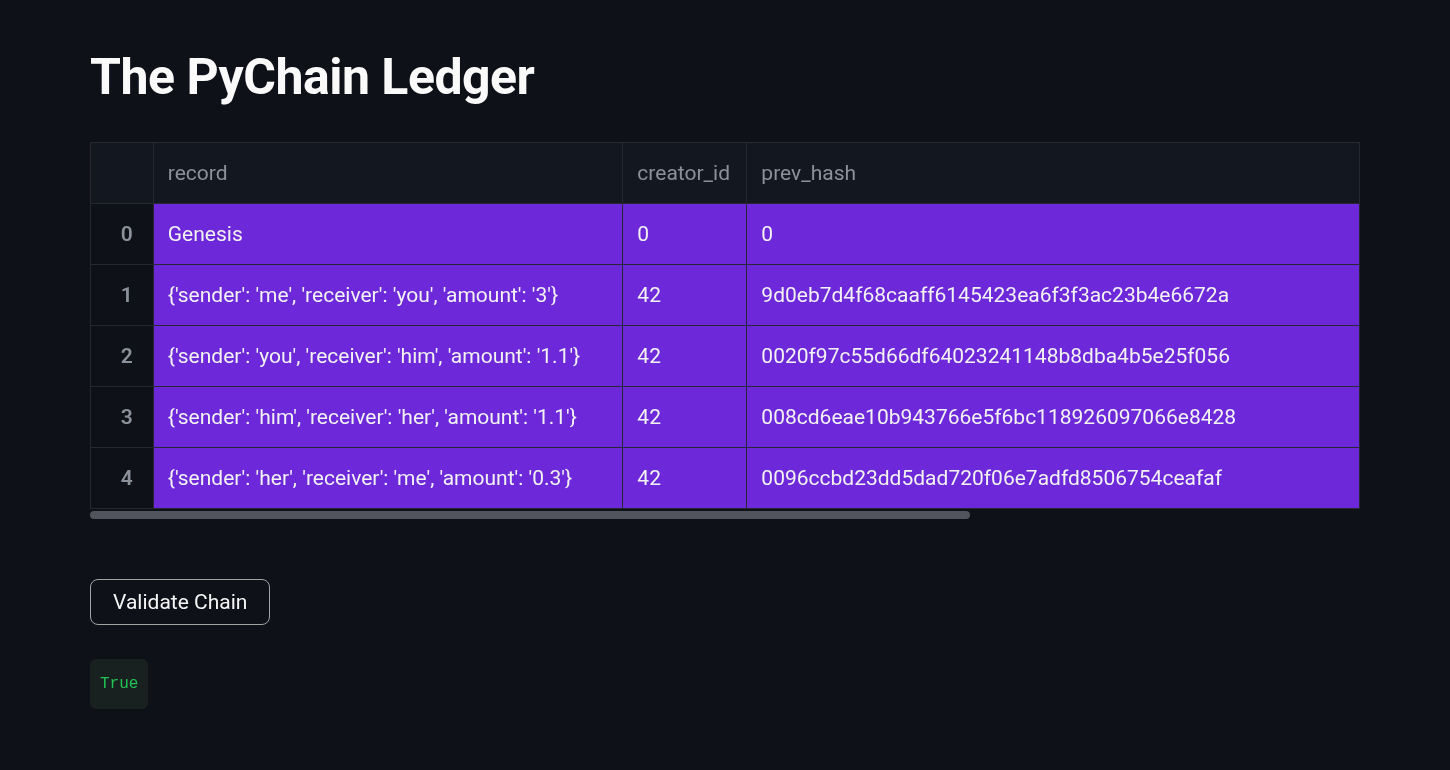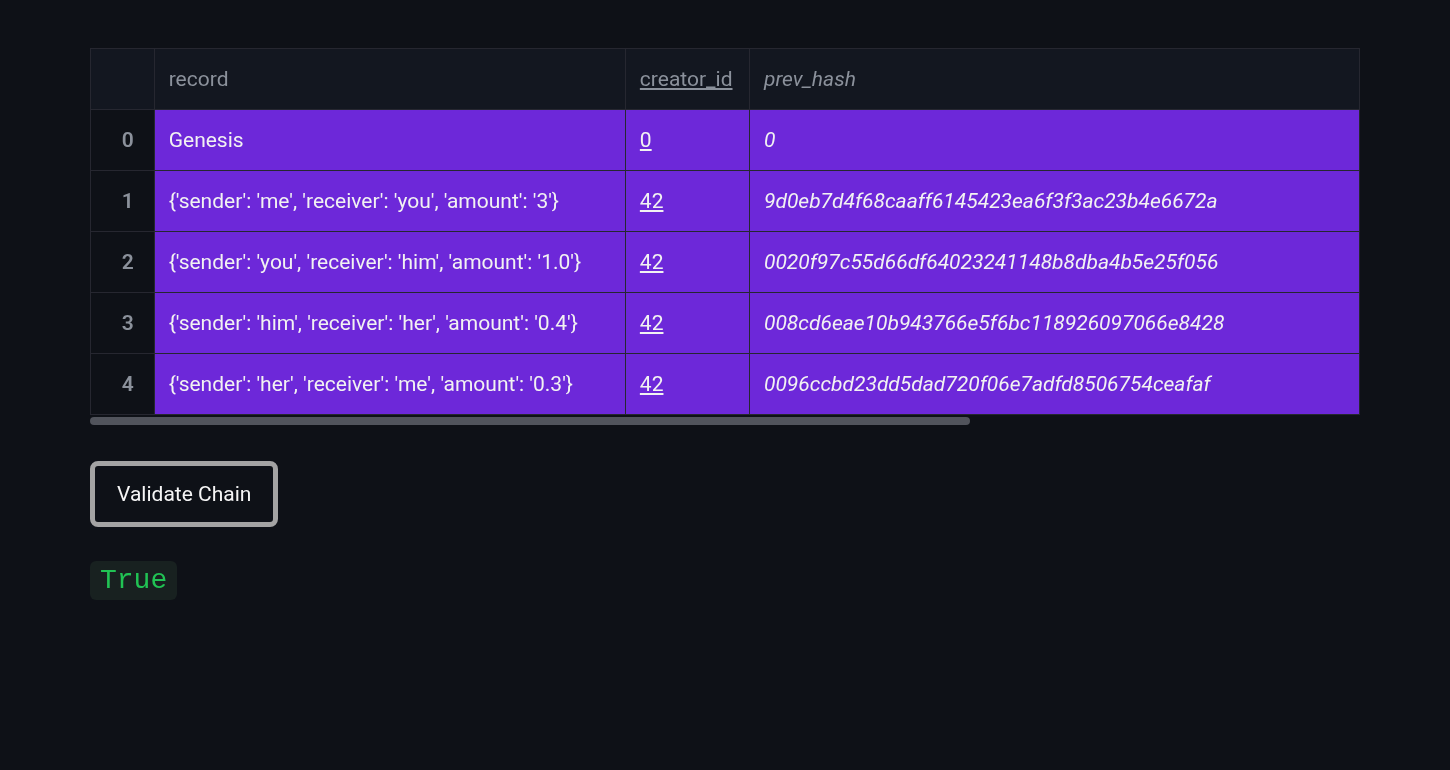--- a/index.html
+++ b/index.html
@@ -62,67 +62,68 @@
       text-align: right;
       color: #8b919b;
       font-weight: 600;
       padding-right: 20px;
       background: #0e1117;
     }
     table.ledger thead .idx-col {
       background: #131720;
     }
     .col-record { width: 518px; }
-    .col-creator { width: 128px; text-decoration: underline; }
-    .col-hash { width: 800px; font-style: italic; }
+    .col-creator { width: 128px; }
+    .col-hash { width: 800px; }
     
     .h-scroll {
       position: relative;
       height: 10px;
       width: 1270px;
       background: rgba(255,255,255,0);
       margin-top: 0;
     }
     .h-scroll .thumb {
       position: absolute;
       left: 0;
       top: 2px;
       height: 8px;
       width: 880px;
       background: #51545c;
       border-radius: 4px;
     }
     .validate-btn {
-      margin-top: 36px;
+      margin-top: 60px;
       display: inline-block;
       background: #0e1117;
-      border: 5px solid #a3a3a3;
+      border: 1px solid #a3a3a3;
       color: #f5f5f5;
       font-size: 21px;
-      padding: 16px 22px;
+      padding: 10px 22px;
       border-radius: 8px;
       cursor: pointer;
       font-family: inherit;
     }
     .result-badge {
       display: inline-block;
       margin-top: 34px;
       background: #182120;
       color: #21c354;
       font-family: "SFMono-Regular", Consolas, "Liberation Mono", Menlo, monospace;
-      font-size: 28px;
-      padding: 4px 10px;
+      font-size: 16px;
+      padding: 16px 10px;
       border-radius: 6px;
     }
   </style>
 </head>
 <body>
 
 <div class="main">
 
+  <h1 class="page-title">The PyChain Ledger</h1>
 
   <div class="table-wrapper">
     <div class="table-scroll">
       <table class="ledger">
         <thead>
           <tr>
             <th class="idx-col"></th>
             <th class="col-record">record</th>
             <th class="col-creator">creator_id</th>
             <th class="col-hash">prev_hash</th>
@@ -136,27 +137,27 @@
             <td class="col-hash">0</td>
           </tr>
           <tr>
             <td class="idx-col">1</td>
             <td class="col-record">{'sender': 'me', 'receiver': 'you', 'amount': '3'}</td>
             <td class="col-creator">42</td>
             <td class="col-hash">9d0eb7d4f68caaff6145423ea6f3f3ac23b4e6672a</td>
           </tr>
           <tr>
             <td class="idx-col">2</td>
-            <td class="col-record">{'sender': 'you', 'receiver': 'him', 'amount': '1.0'}</td>
+            <td class="col-record">{'sender': 'you', 'receiver': 'him', 'amount': '1.1'}</td>
             <td class="col-creator">42</td>
             <td class="col-hash">0020f97c55d66df64023241148b8dba4b5e25f056</td>
           </tr>
           <tr>
             <td class="idx-col">3</td>
-            <td class="col-record">{'sender': 'him', 'receiver': 'her', 'amount': '0.4'}</td>
+            <td class="col-record">{'sender': 'him', 'receiver': 'her', 'amount': '1.1'}</td>
             <td class="col-creator">42</td>
             <td class="col-hash">008cd6eae10b943766e5f6bc118926097066e8428</td>
           </tr>
           <tr>
             <td class="idx-col">4</td>
             <td class="col-record">{'sender': 'her', 'receiver': 'me', 'amount': '0.3'}</td>
             <td class="col-creator">42</td>
             <td class="col-hash">0096ccbd23dd5dad720f06e7adfd8506754ceafaf</td>
           </tr>
         </tbody>

